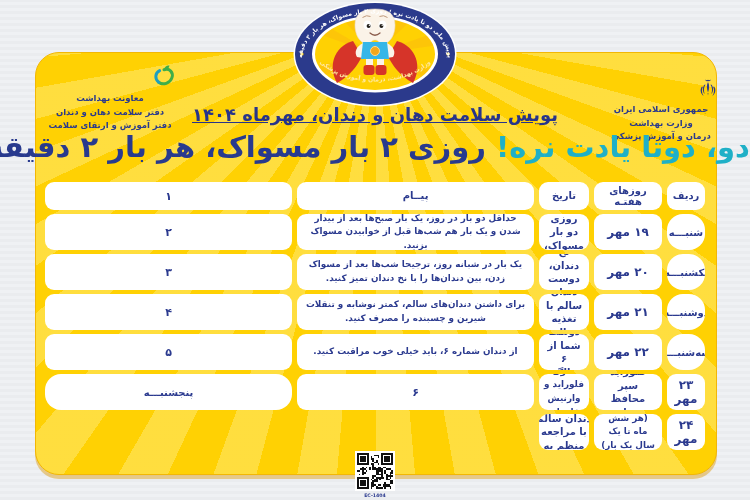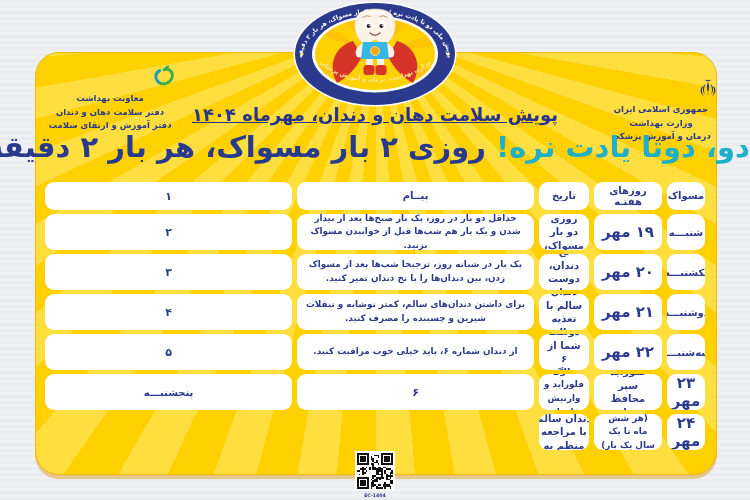--- a/index.html
+++ b/index.html
@@ -45,22 +45,22 @@
     grid-template-rows:28px repeat(6,36px);
     gap:4px 5px;direction:rtl;
   }
   .cell{
     background:#fff;border-radius:9px;color:#2b3a8f;font-weight:bold;
     display:flex;align-items:center;justify-content:center;
     text-align:center;padding:1px 6px;overflow:hidden;
   }
   .th{font-size:10px;line-height:1.15;}
   .idx{font-size:11px;}
-  .day{font-size:10px;}
-  .date{font-size:15px;}
+  .day{font-size:10px;border-radius:16px;}
+  .date{font-size:12px;}
   .slogan{font-size:10px;line-height:1.35;}
   .msg{font-size:8.8px;line-height:1.55;}
   
   .qr{position:absolute;left:355px;top:451px;width:40px;height:40px;background:#fff;padding:2px;box-sizing:border-box;}
   .qr svg{display:block;width:100%;height:100%;}
   .qr-caption{
     position:absolute;left:0;top:492px;width:100%;text-align:center;
     font-size:6px;color:#2b3a8f;font-weight:bold;transform:scale(.78);
   }
 </style>
@@ -156,21 +156,21 @@
     </svg>
     <div class="lines">معاونت بهداشت
 دفتر سلامت دهان و دندان
 دفتر آموزش و ارتقای سلامت</div>
   </div>
 
   <div class="title">پویش سلامت دهان و دندان، مهرماه ۱۴۰۴</div>
   <div class="headline"><span class="p1">دو، دوتا یادت نره! </span><span class="p2">روزی ۲ بار مسواک، هر بار ۲ دقیقه</span></div>
 
   <div class="table">
-    <div class="cell th">مسواک</div>
+    <div class="cell th">ردیف</div>
     <div class="cell th">روزهای هفتـه</div>
     <div class="cell th">تاریخ</div>
     <div class="cell th">پیــام</div>
 
     <div class="cell idx">۱</div>
     <div class="cell day">شنبـــه</div>
     <div class="cell date">۱۹ مهر</div>
     <div class="cell slogan">دو، دوتا یادت نره! روزی دو بار مسواک، هر بار دو دقیقه</div>
     <div class="cell msg">حداقل دو بار در روز، یک بار صبح‌ها بعد از بیدار شدن و یک بار هم شب‌ها قبل از خوابیدن مسواک بزنید.</div>
 

